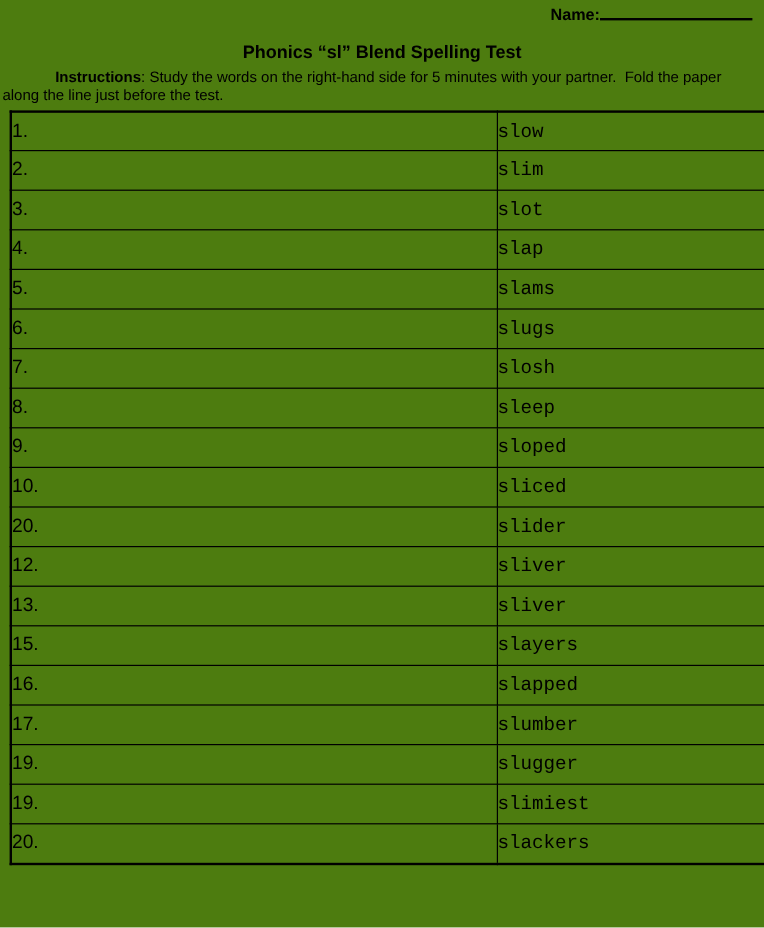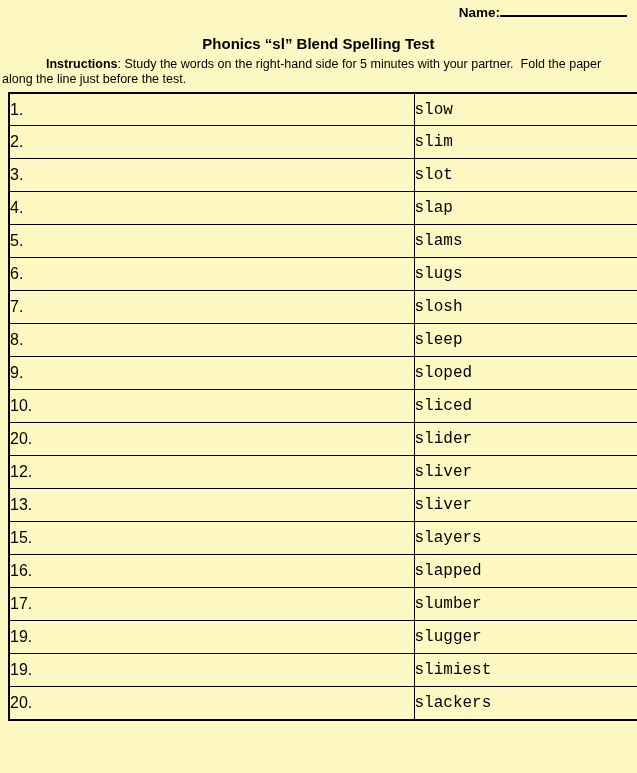--- a/index.html
+++ b/index.html
@@ -6,21 +6,21 @@
   html, body {
     margin: 0;
     padding: 0;
     background: #ffffff;
     color: #000000;
     font-family: "Liberation Sans", sans-serif;
   }
   .page {
     width: 637px;
     height: 773px;
-    background: #fef9c3;
+    background: #4d7c0f;
     overflow: hidden;
   }
   .name-line {
     text-align: right;
     padding: 5px 10px 0 0;
     font-size: 13.5px;
     font-weight: bold;
     line-height: 1.1;
     white-space: nowrap;
   }

